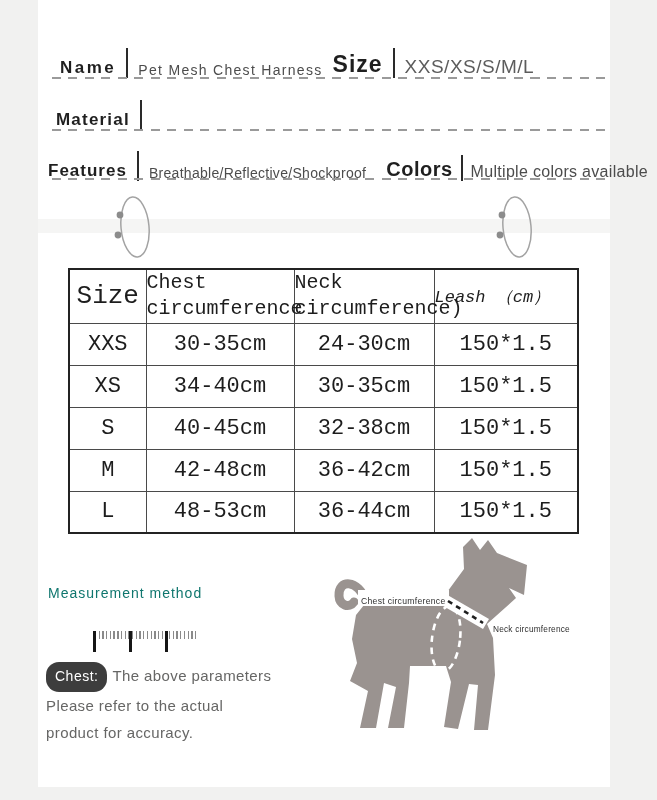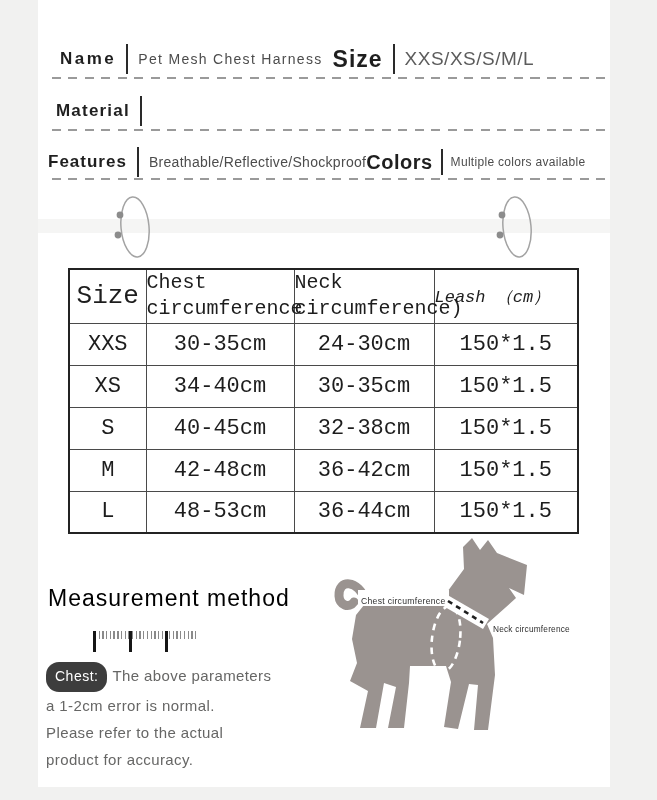--- a/index.html
+++ b/index.html
@@ -7,58 +7,58 @@
     width:657px;height:800px;position:relative;overflow:hidden;
     background:#f1f1f0;
     font-family:"Liberation Sans",sans-serif;
   }
   .card{position:absolute;left:38px;width:572px;background:#ffffff;}
   .card1{top:0;height:219px;}
   .gap-band{position:absolute;left:38px;top:219px;width:572px;height:14px;background:#f5f5f4;}
   .card2{top:233px;height:554px;}
 
   
-  .info-row{position:absolute;left:10px;right:16px;display:flex;align-items:center;white-space:nowrap;}
+  .info-row{position:absolute;left:10px;right:16px;display:flex;align-items:flex-end;white-space:nowrap;}
   .row1{top:40px;height:38px;}
   .row2{top:92px;height:38px;}
   .row3{top:143px;height:38px;}
   .dash{position:absolute;left:14px;width:556px;height:2px;
         background:repeating-linear-gradient(90deg,#9a9a9a 0 9px,transparent 9px 16.5px);}
   .d1{top:77px}.d2{top:129px}.d3{top:178px}
   .vbar{width:2px;height:30px;background:#2a2a2a;margin:0 10px;flex:none;}
   .vbar.small{height:26px;margin:0 8px;}
   .lbl{font-weight:bold;color:#1f1f1f;}
   .lbl-name{font-size:17px;letter-spacing:2.5px;margin-left:12px;}
   .val-name{font-size:14px;letter-spacing:1.3px;color:#4c4c4c;}
   .lbl-size{font-size:23px;letter-spacing:1px;margin-left:10px;}
   .val-size{font-size:19px;color:#5c5c5c;letter-spacing:0.5px;}
   .lbl-material{font-size:17px;letter-spacing:1.2px;margin-left:8px;}
   .val-material{font-size:15.5px;letter-spacing:0.8px;color:#4c4c4c;}
   .lbl-features{font-size:17px;letter-spacing:1px;margin-left:0;}
   .val-features{font-size:14px;letter-spacing:0.3px;color:#4c4c4c;}
-  .lbl-colors{font-size:20px;letter-spacing:0.5px;margin-left:0;}
-  .val-colors{font-size:12px;letter-spacing:0.3px;color:#4c4c4c;}
+  .lbl-colors{font-size:20px;letter-spacing:0.5px;margin-left:20px;}
+  .val-colors{font-size:16px;letter-spacing:0.3px;color:#4c4c4c;}
 
   
   .size-table{
     position:absolute;left:30px;top:35px;width:509px;
     border-collapse:collapse;table-layout:fixed;
     font-family:"Liberation Mono",monospace;color:#1d1d1d;
     border:2px solid #232323;
   }
   .size-table th,.size-table td{border:1px solid #4a4a4a;padding:0;}
   .size-table thead tr{height:54px;}
   .size-table tbody tr{height:42px;}
   .th-size{font-weight:normal;font-size:26px;text-align:center;}
   .th-small{font-weight:normal;font-size:20px;text-align:left;padding-left:5px;line-height:1.3;white-space:pre-line;vertical-align:middle;}
   .th-leash{font-weight:normal;font-size:17px;text-align:left;white-space:nowrap;font-style:italic;}
   .size-table td{font-size:22px;text-align:center;}
 
   
-  .mm-title{position:absolute;left:10px;top:352px;font-size:23px;letter-spacing:1px;color:#000000;}
+  .mm-title{position:absolute;left:10px;top:352px;font-size:14px;letter-spacing:1px;color:#0f766e;}
   .ruler{position:absolute;left:55px;top:398px;width:106px;height:21px;}
   .ruler .minor{position:absolute;left:2px;top:0;width:104px;height:8px;
         background:repeating-linear-gradient(90deg,#8a8a8a 0 1.3px,transparent 1.3px 3.7px);}
   .ruler .major{position:absolute;top:0;width:2.8px;height:21px;background:#161616;}
   .m1{left:0}.m2{left:36px}.m3{left:72px}
   .note{position:absolute;left:8px;top:429px;width:230px;font-size:15px;line-height:27px;color:#666665;letter-spacing:0.4px;}
   .pill{display:inline-block;background:#3d3d3d;color:#ffffff;border-radius:13px;
         padding:1px 9px 2px 9px;font-size:14px;letter-spacing:0.5px;margin-right:5px;}
 
   
@@ -156,21 +156,20 @@
 
   <div class="ruler">
     <div class="minor"></div>
     <div class="major m1"></div>
     <div class="major m2"></div>
     <div class="major m3"></div>
   </div>
 
   <div class="note">
     <div><span class="pill">Chest:</span><span>The above parameters</span></div>
-    <div>a 1-2cm error is normal.</div>
     <div>Please refer to the actual</div>
     <div>product for accuracy.</div>
   </div>
 
   <svg class="dog-svg" viewBox="0 0 280 210">
 
     <path d="M 36,66 C 28,44 8,44 9,61 C 9.5,70 19,74 24,67" fill="none" stroke="#9a9390" stroke-width="9" stroke-linecap="round"></path>
 
     <path fill="#9a9390" d="
       M 34,70 L 112,64 L 134,34 L 133,12 L 142,3 L 150,15 L 158,5 L 167,18

